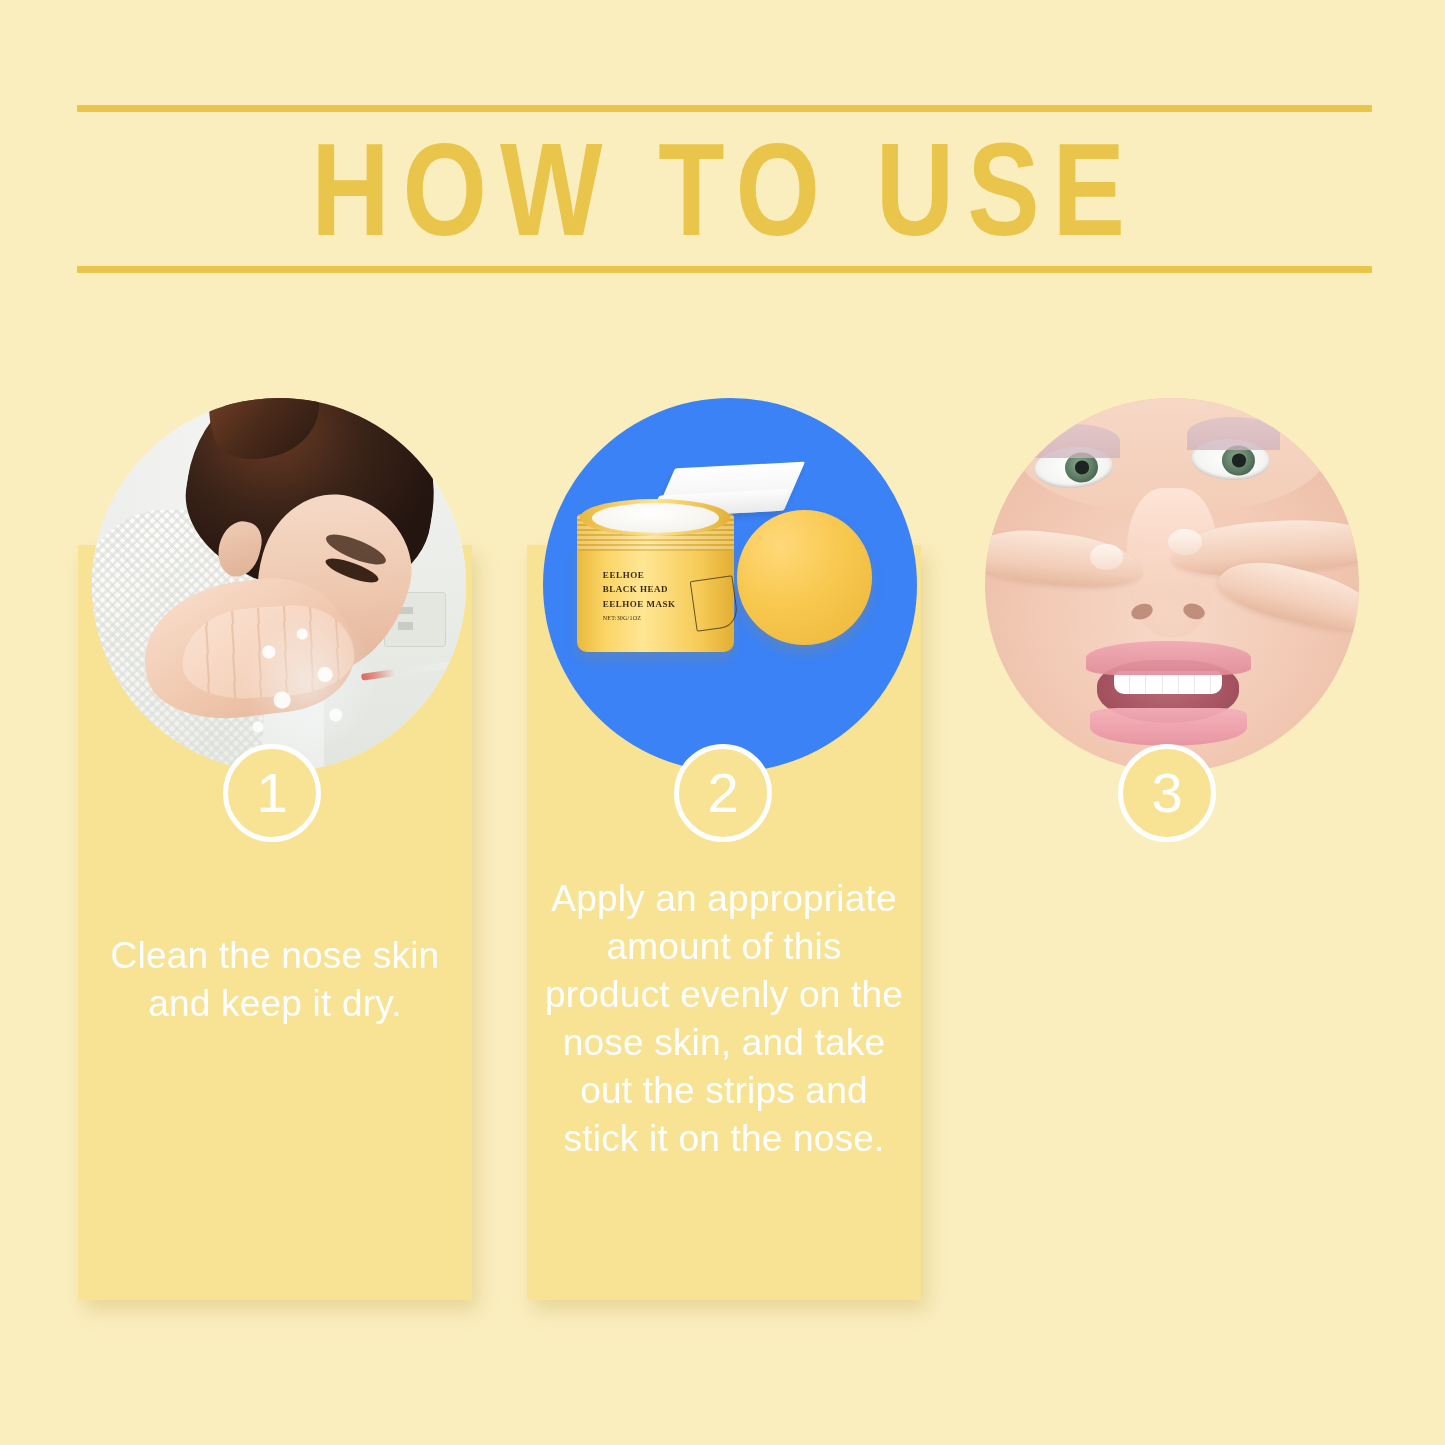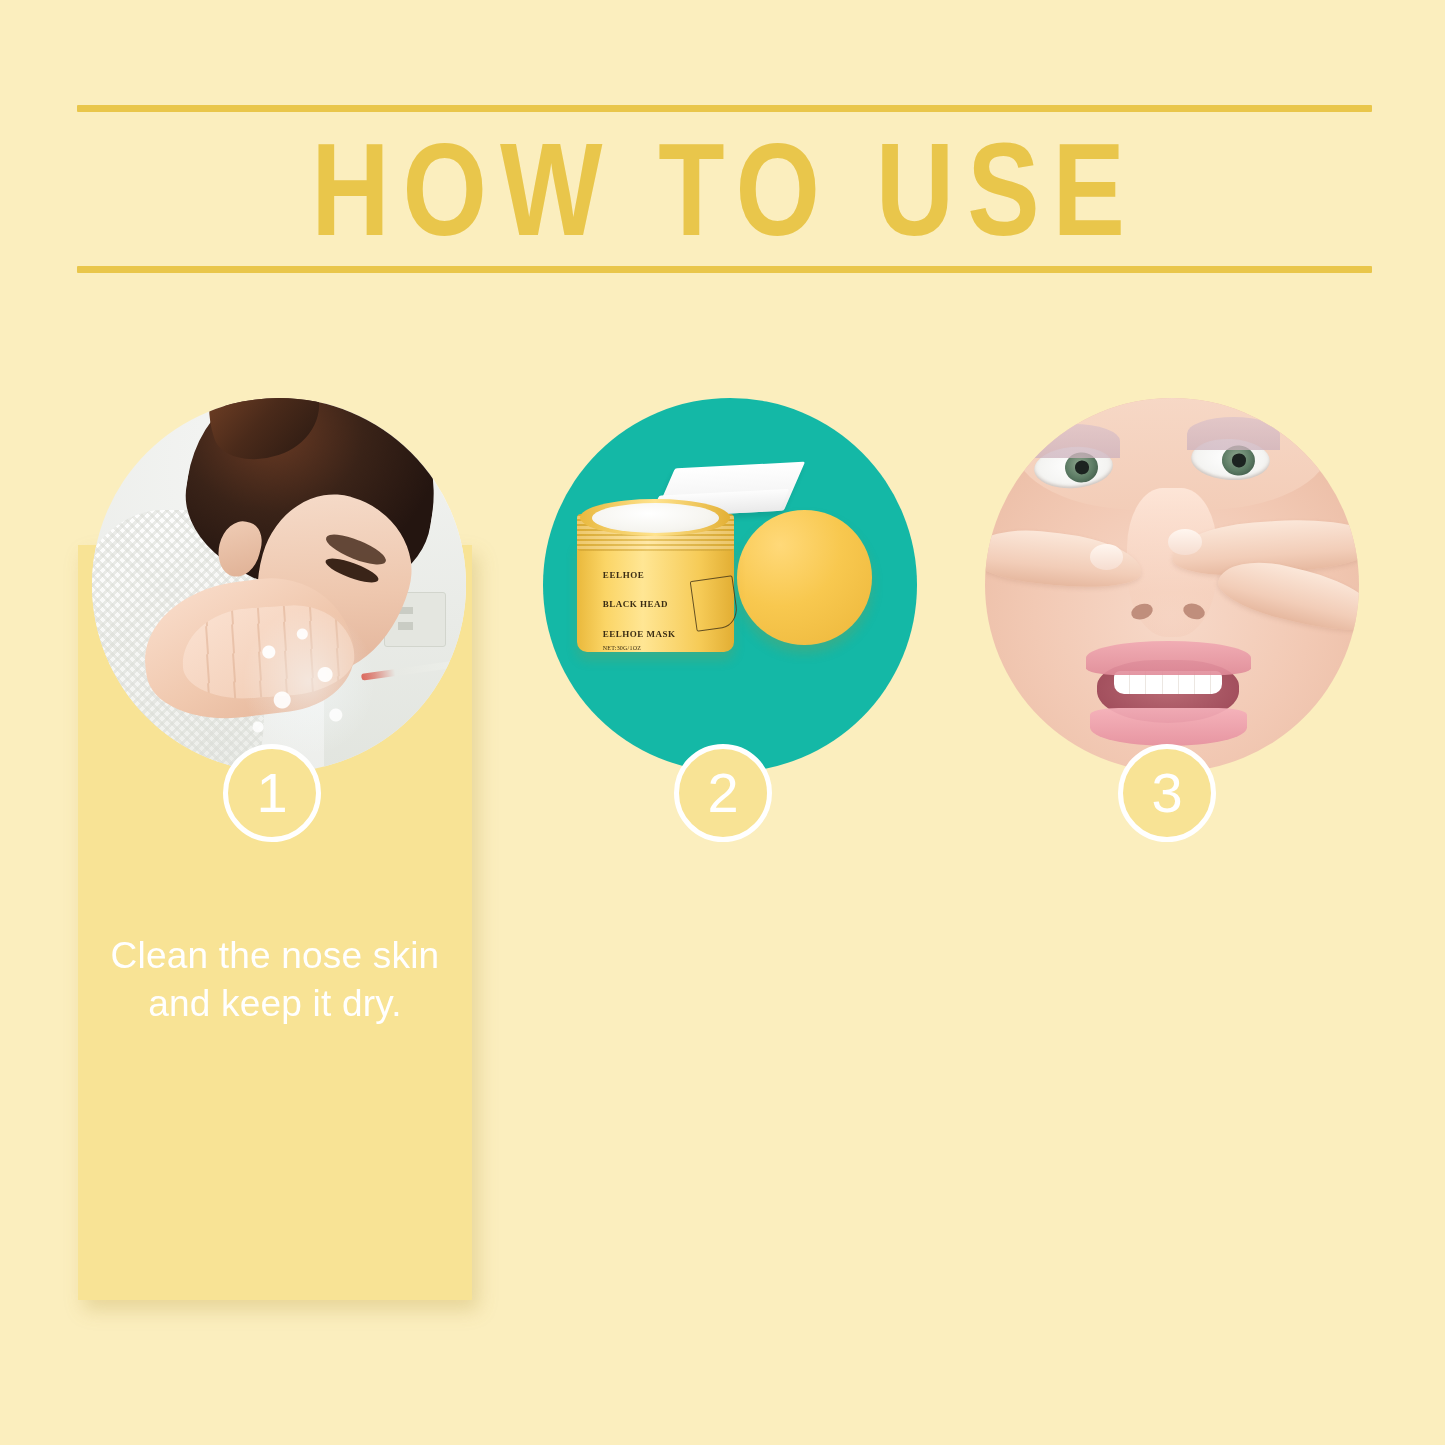--- a/index.html
+++ b/index.html
@@ -89,21 +89,21 @@
   
   .photo {
     position: absolute;
     width: 374px;
     height: 374px;
     border-radius: 50%;
     overflow: hidden;
     top: 398px;
   }
   .photo-1 { left: 92px; }
-  .photo-2 { left: 543px; background: #14b8a6; text-decoration: underline; }
+  .photo-2 { left: 543px; background: #3b82f6; text-decoration: underline; }
   .photo-3 { left: 985px; }
 
   .photo-inner {
     position: absolute;
     left: 0; top: 0; right: 0; bottom: 0;
   }
 
   
   .ph1-bg {
     position: absolute; inset: 0;
@@ -245,21 +245,21 @@
   }
   .ph2-label {
     position: absolute; left: 16%; top: 46%; width: 30%;
     color: #3a2d14; text-align: left;
   }
   .ph2-brand {
     font-size: 9px; font-weight: bold; letter-spacing: 0.6px;
     font-family: "Liberation Serif", serif;
   }
   .ph2-name {
-    font-size: 9px; font-weight: bold; line-height: 1.35; margin-top: 18px;
+    font-size: 9px; font-weight: bold; line-height: 1.35; margin-top: 3px;
     letter-spacing: 0.5px; font-family: "Liberation Serif", serif;
   }
   .ph2-net {
     font-size: 6px; margin-top: 5px; letter-spacing: 0.2px;
     font-family: "Liberation Serif", serif;
   }
   .ph2-nose-mark {
     position: absolute; left: 40%; top: 48%; width: 11%; height: 13%;
     border: 1px solid #4a3a18;
     border-radius: 2px 2px 40% 2px;
@@ -399,20 +399,23 @@
       <div class="ph1-brow"></div>
       <div class="ph1-eye"></div>
       <div class="ph1-hands"></div>
       <div class="ph1-fingers"></div>
       <div class="ph1-water"></div>
     </div>
   </div>
 
   <div class="badge badge-1">1</div>
 
+  <div class="card card-2">
+    <div class="caption caption-2">Apply an appropriate amount of this product evenly on the nose skin, and take out the strips and stick it on the nose.</div>
+  </div>
 
   <div class="photo photo-2">
     <div class="photo-inner">
       <div class="ph2-strips"></div>
       <div class="ph2-lid"></div>
       <div class="ph2-jar"></div>
       <div class="ph2-jar-threads"></div>
       <div class="ph2-jar-rim"></div>
       <div class="ph2-cream"></div>
       <div class="ph2-label">

